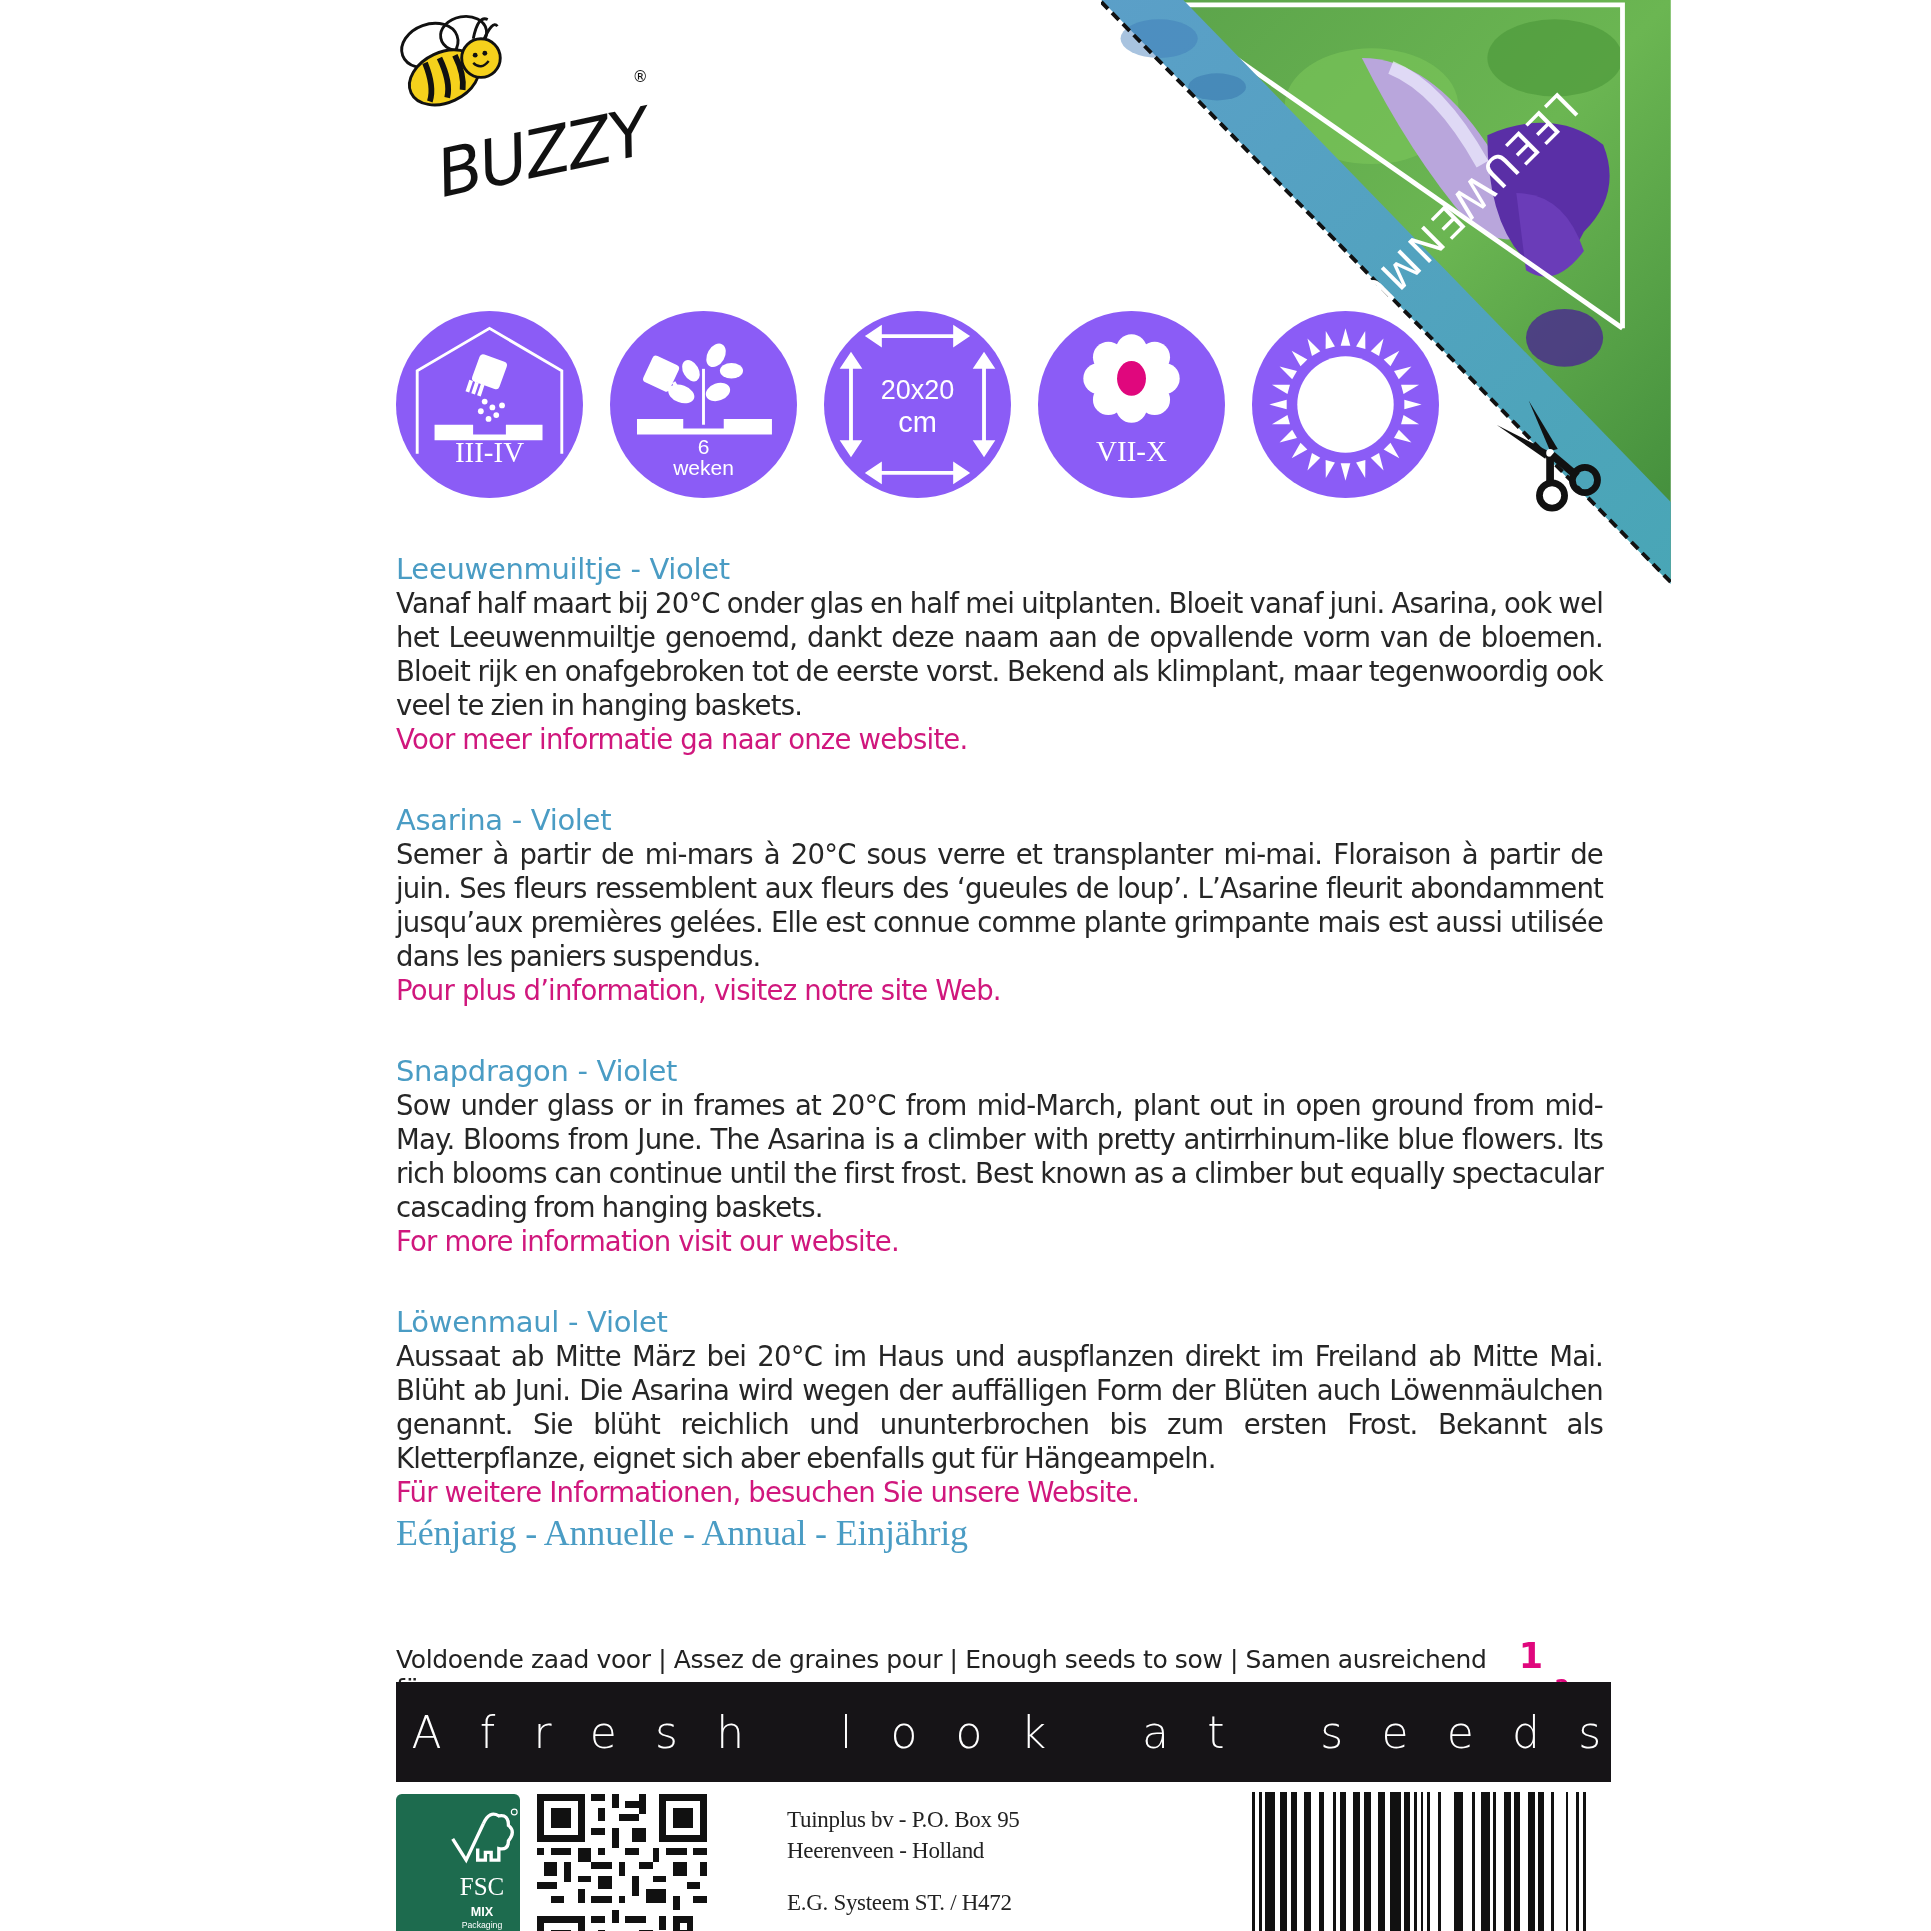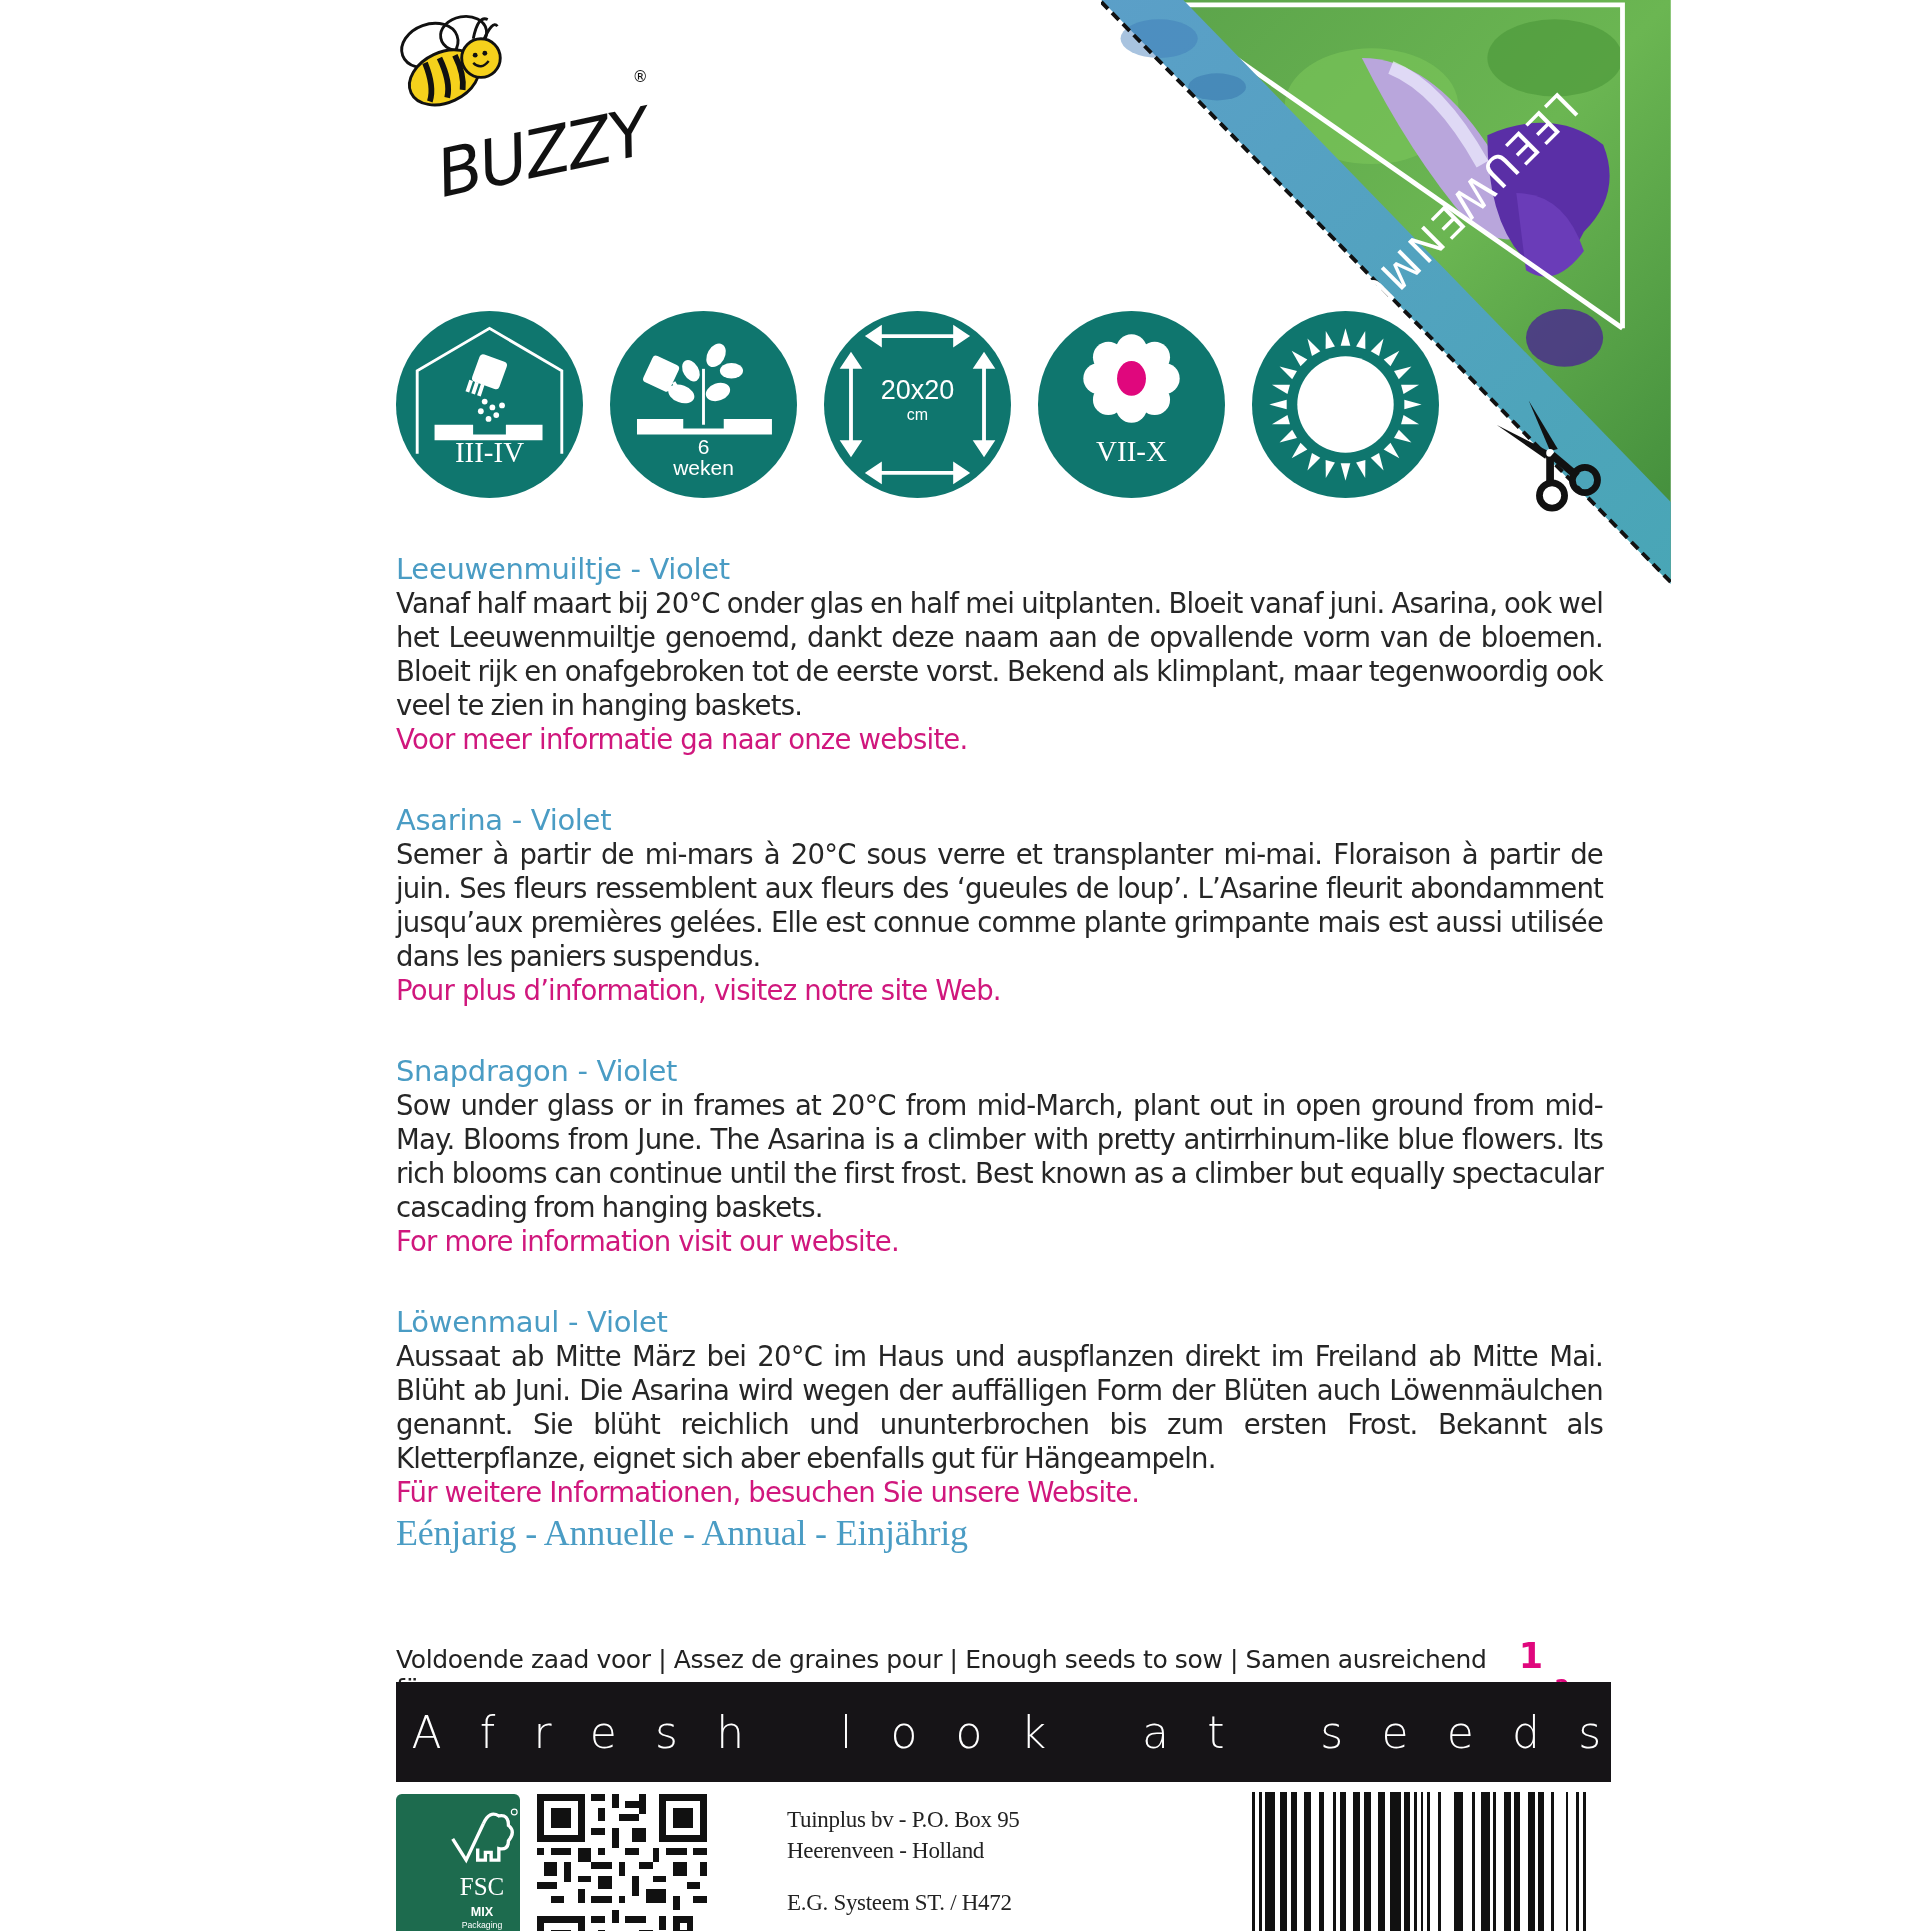--- a/index.html
+++ b/index.html
@@ -17,21 +17,21 @@
     .corner svg { width: 100%; height: 100%; }
     .corner-label {
       position: absolute; left: 1221px; top: 227px; width: 463px; text-align: center;
       transform: rotate(225deg) scaleX(-1) scaleY(-1) rotate(180deg);
       color: #ffffff; font-size: 41px; letter-spacing: 2.9px; font-family: "DejaVu Sans", sans-serif;
     }
 
     
     .icons { position: absolute; left: 396px; top: 311px; display: flex; gap: 27px; }
     .icon-circle {
-      width: 187px; height: 187px; border-radius: 50%; background: #0f766e;
+      width: 187px; height: 187px; border-radius: 50%; background: #8b5cf6;
       position: relative; color: #fff; display: flex; align-items: center; justify-content: center;
     }
     .icon-circle svg { position: absolute; left: 0; top: 0; width: 187px; height: 187px; }
     .icon-text { position: absolute; width: 100%; text-align: center; color: #fff; }
     .serif { font-family: "Liberation Serif", "DejaVu Serif", serif; }
 
     
     .sections { position: absolute; left: 396px; top: 552px; width: 1207px; }
     .section { margin-bottom: 47px; }
     .section h2 {
@@ -205,21 +205,21 @@
             <polygon points="148,168 136,160 136,176"></polygon>
           <line x1="28" y1="52" x2="28" y2="142"></line>
           <polygon points="28,46 20,58 36,58"></polygon>
             <polygon points="28,148 20,136 36,136"></polygon>
           <line x1="166" y1="52" x2="166" y2="142"></line>
           <polygon points="166,46 158,58 174,58"></polygon>
             <polygon points="166,148 158,136 174,136"></polygon>
         </g>
       </svg>
       <span class="icon-text" style="top:64px; font-size:27px;">20x20</span>
-      <span class="icon-text" style="top:95px; font-size:16px;">cm</span>
+      <span class="icon-text" style="top:95px; font-size:29px;">cm</span>
     </div>
 
     <div class="icon-circle">
       <svg viewBox="0 0 194 194">
         <g fill="#fff">
           <circle cx="97" cy="40" r="16"></circle>
             <circle cx="121" cy="48" r="16"></circle>
             <circle cx="131" cy="70" r="16"></circle>
           <circle cx="121" cy="92" r="16"></circle>
             <circle cx="97" cy="100" r="16"></circle>

